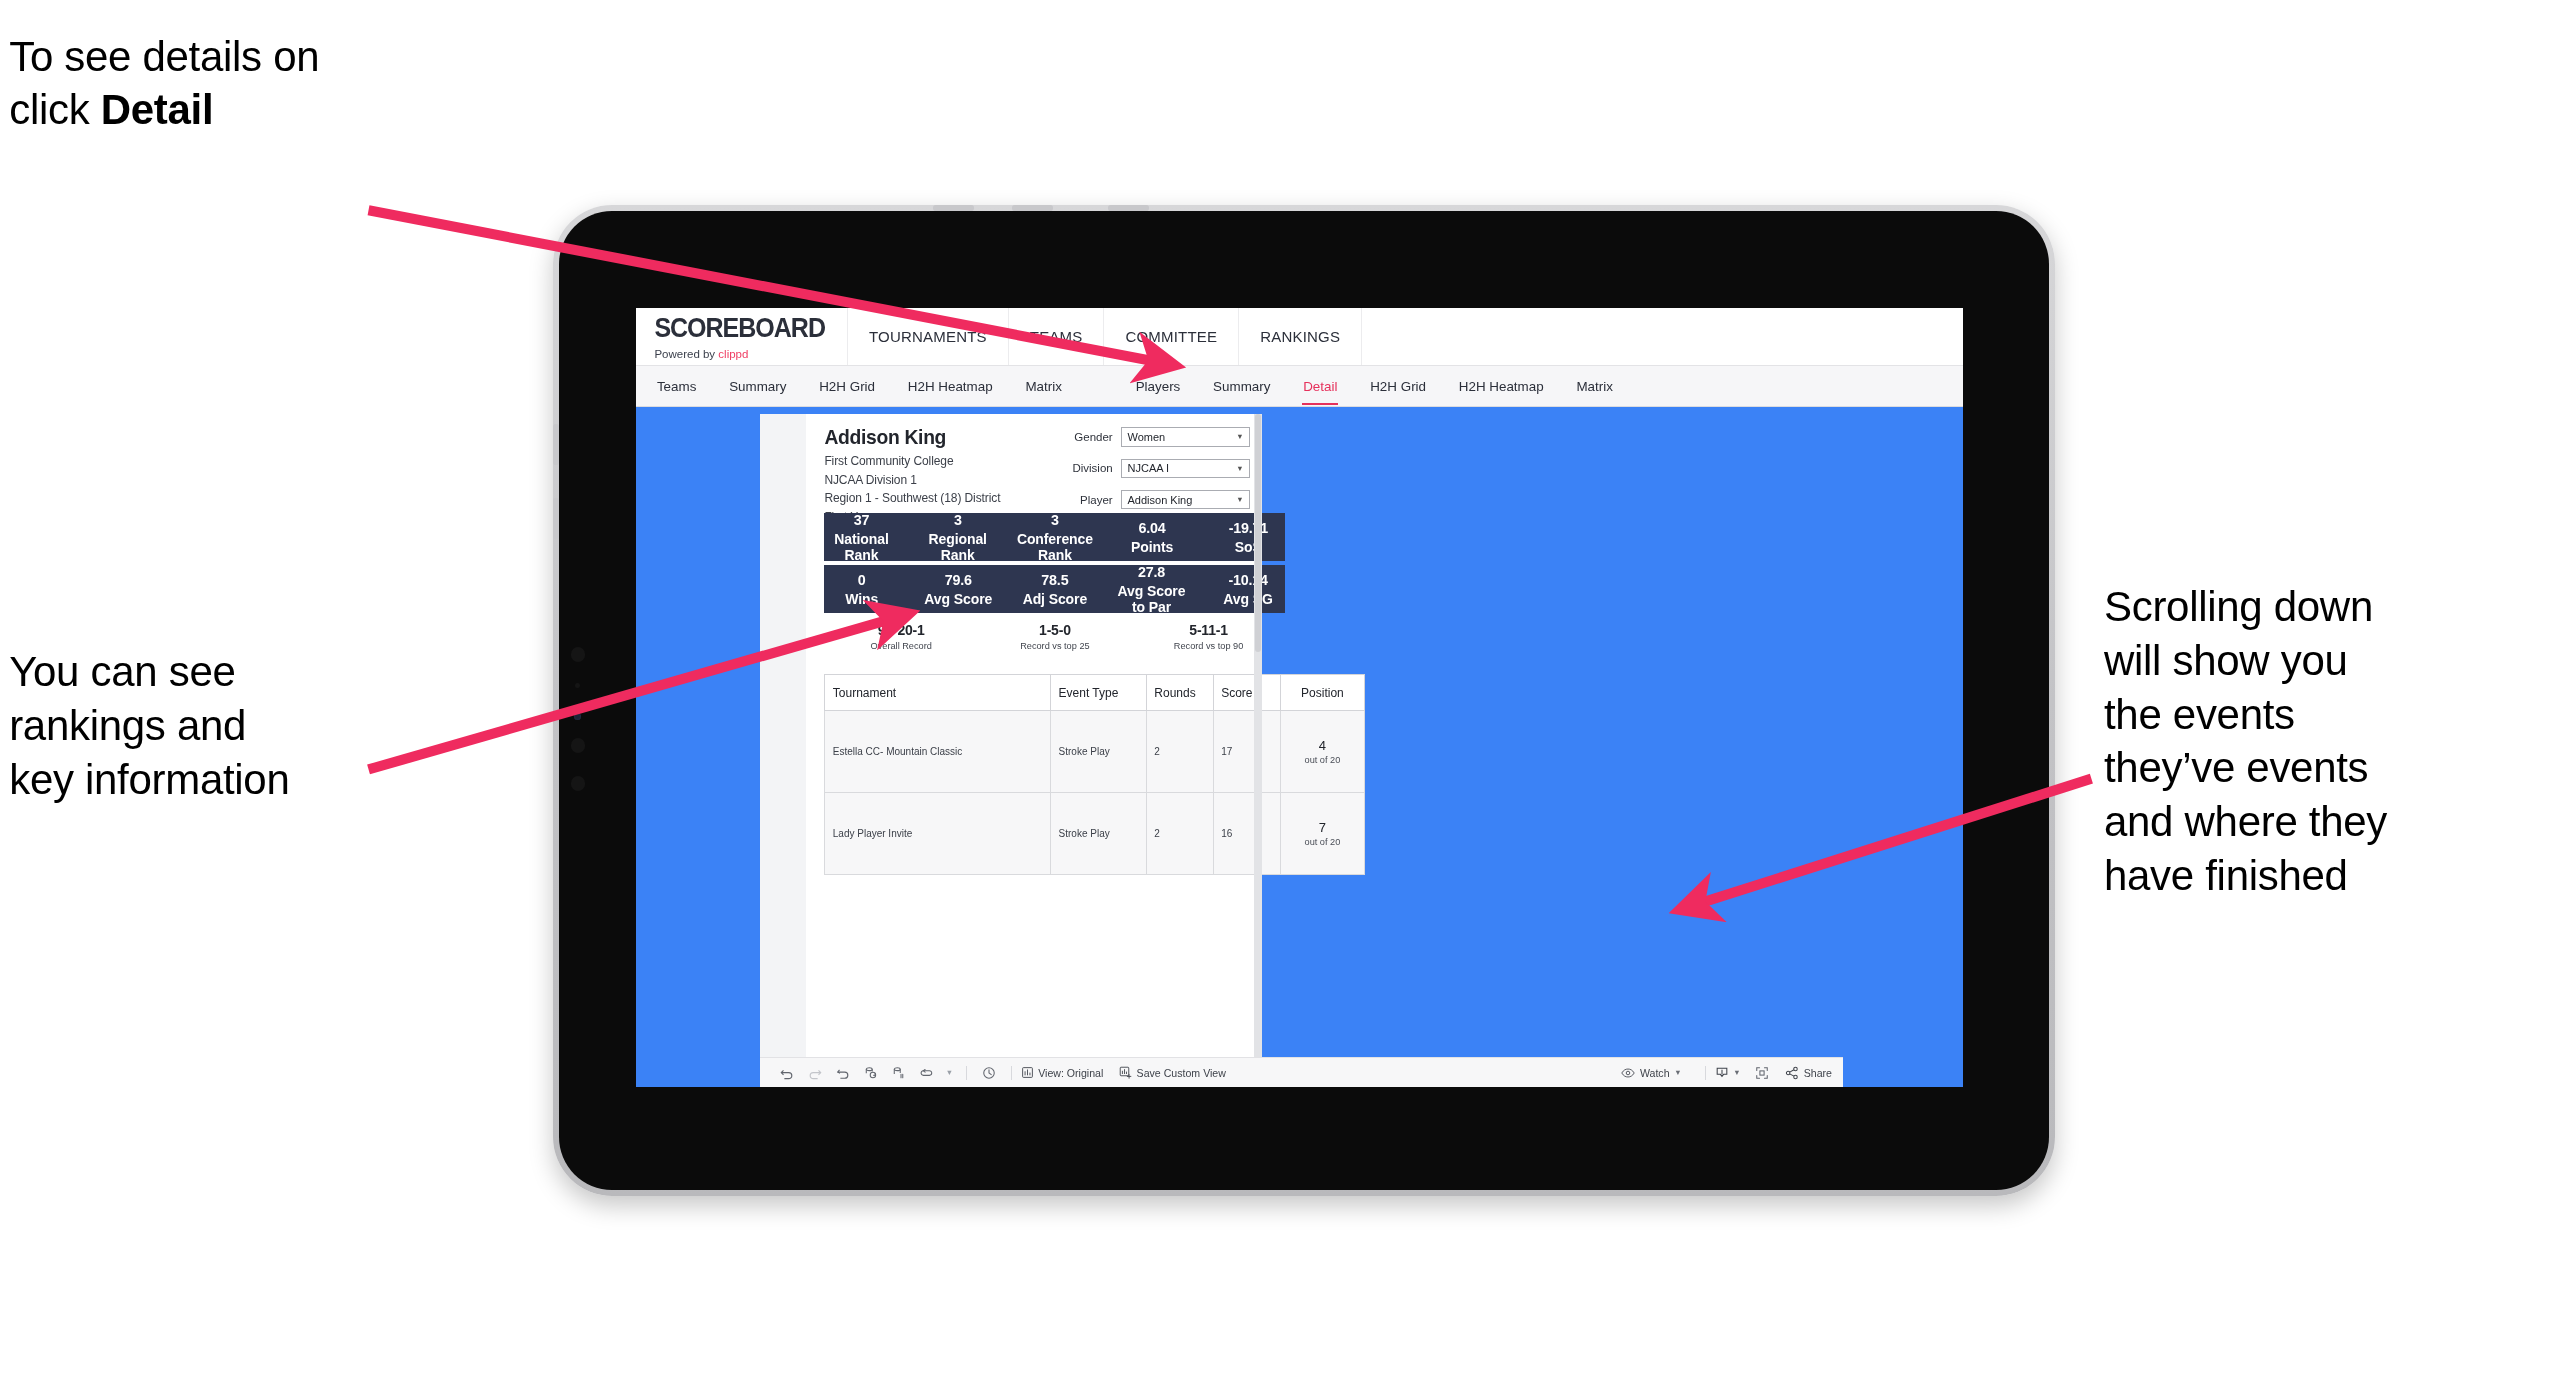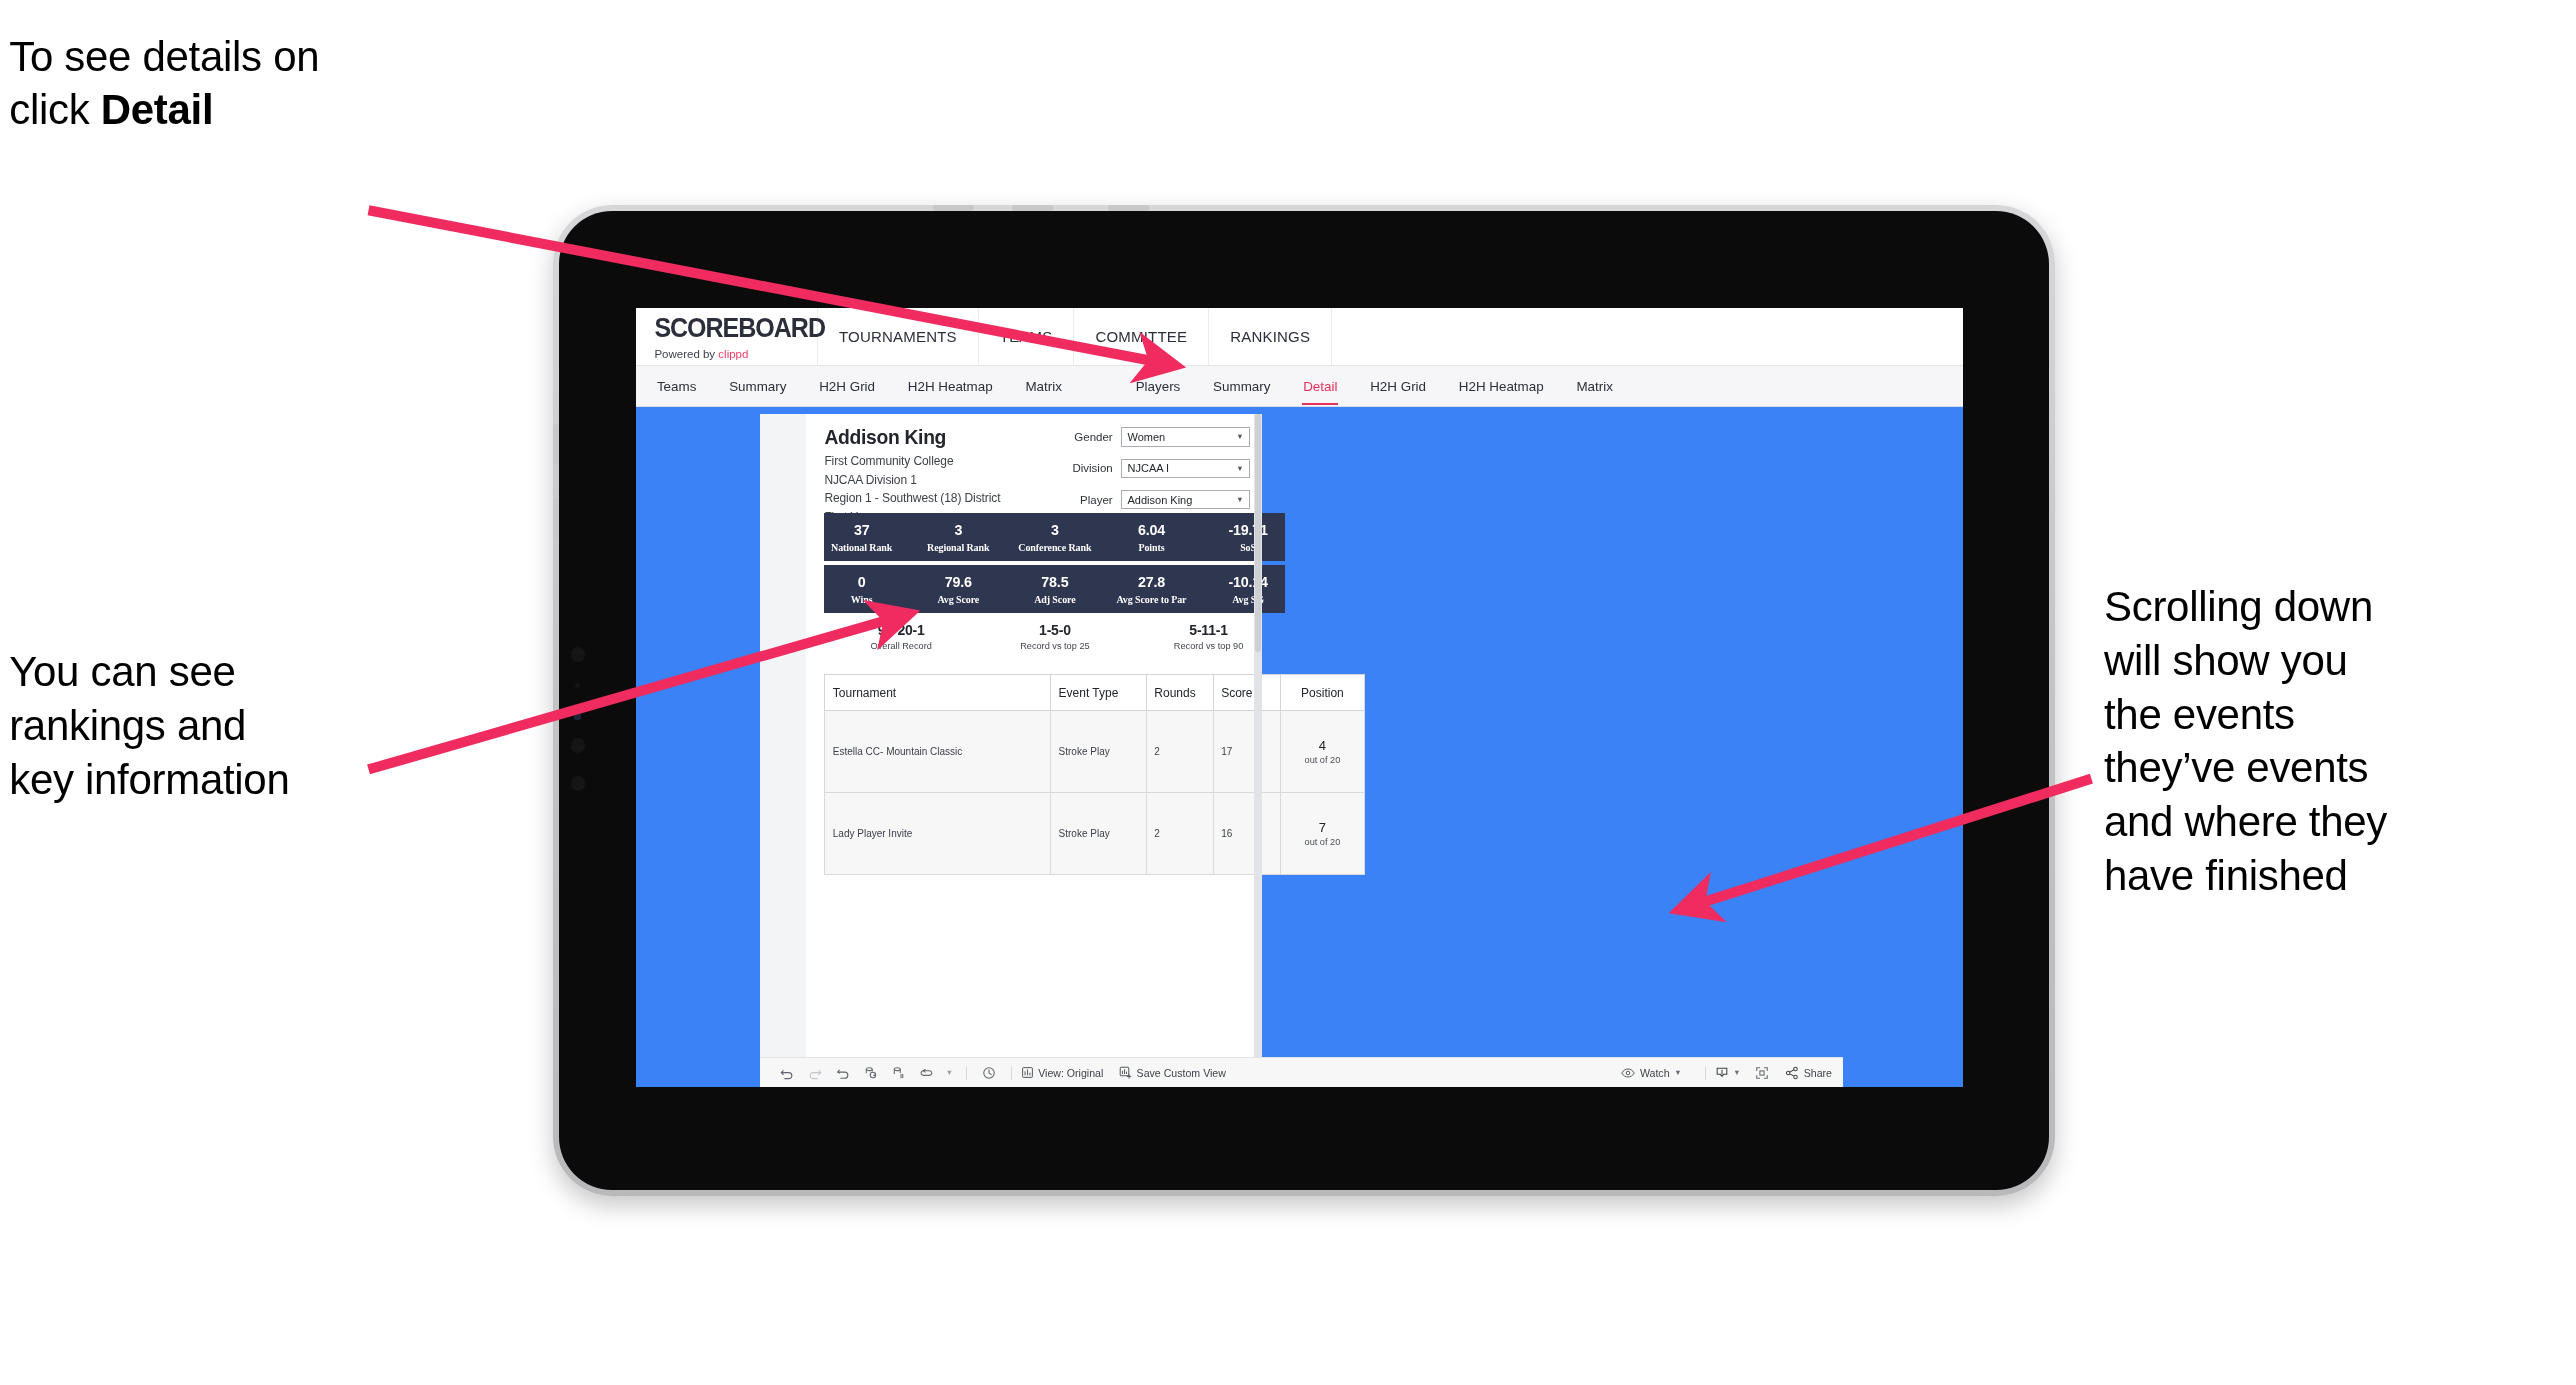--- a/index.html
+++ b/index.html
@@ -39,21 +39,21 @@
 
   
   #viewport{
     position:absolute;left:636px;top:308px;width:1327px;height:779px;
     background:#e8e9ec;overflow:hidden;
   }
 
   
   #site-header{height:57px;background:#ffffff;display:flex;align-items:stretch;
     border-bottom:0.9px solid #e3e3e6;}
-  #brand{width:182px;display:flex;flex-direction:column;justify-content:center;
+  #brand{width:212px;display:flex;flex-direction:column;justify-content:center;
     padding-left:18.4px;box-sizing:border-box;border-right:0.9px solid #ececee;}
   #brand-title{font-size:25px;font-weight:700;letter-spacing:-1px;color:#2b2f3a;
     font-family:"Liberation Sans",sans-serif;transform:scaleY(1.12);transform-origin:left center;}
   #brand-sub{font-size:11.5px;color:#3a3f4b;margin-top:5.5px;}
   #brand-sub .acc{color:#ef3e63;font-weight:400;}
   .topnav-item{display:flex;align-items:center;padding:0 21px;font-size:15px;
     color:#2b2f3a;letter-spacing:0.2px;border-right:0.9px solid #ececee;cursor:pointer;}
 
   
   #subnav{height:41px;background:#f6f6f8;display:flex;align-items:center;
@@ -88,21 +88,21 @@
     font-size:11px;color:#23262d;justify-content:space-between;cursor:pointer;}
   .caret{font-size:7.4px;color:#555;line-height:1;}
 
   
   .statbar{position:absolute;left:18.4px;width:461px;height:48px;background:#2e3650;
     display:flex;align-items:center;gap:22px;}
   #statbar1{top:99px;}
   #statbar2{top:151px;}
   .stat{flex:1;text-align:center;color:#fff;}
   .stat-val{font-size:14.3px;font-weight:700;letter-spacing:-0.2px;}
-  .stat-lbl{font-size:10px;margin-top:3.7px;font-weight:700;letter-spacing:-0.1px;font-family:Liberation Serif, serif;}
+  .stat-lbl{font-size:14px;margin-top:3.7px;font-weight:700;letter-spacing:-0.1px;}
 
   
   #records{position:absolute;left:18.4px;top:208px;width:461px;display:flex;}
   .rec{flex:1;text-align:center;}
   .rec-val{font-size:14px;font-weight:700;color:#22252c;letter-spacing:-0.2px;}
   .rec-lbl{font-size:9.2px;color:#41454e;margin-top:2.8px;}
 
   
   #tourney-table{position:absolute;left:18.4px;top:260px;width:461px;
     border-collapse:collapse;table-layout:fixed;}

